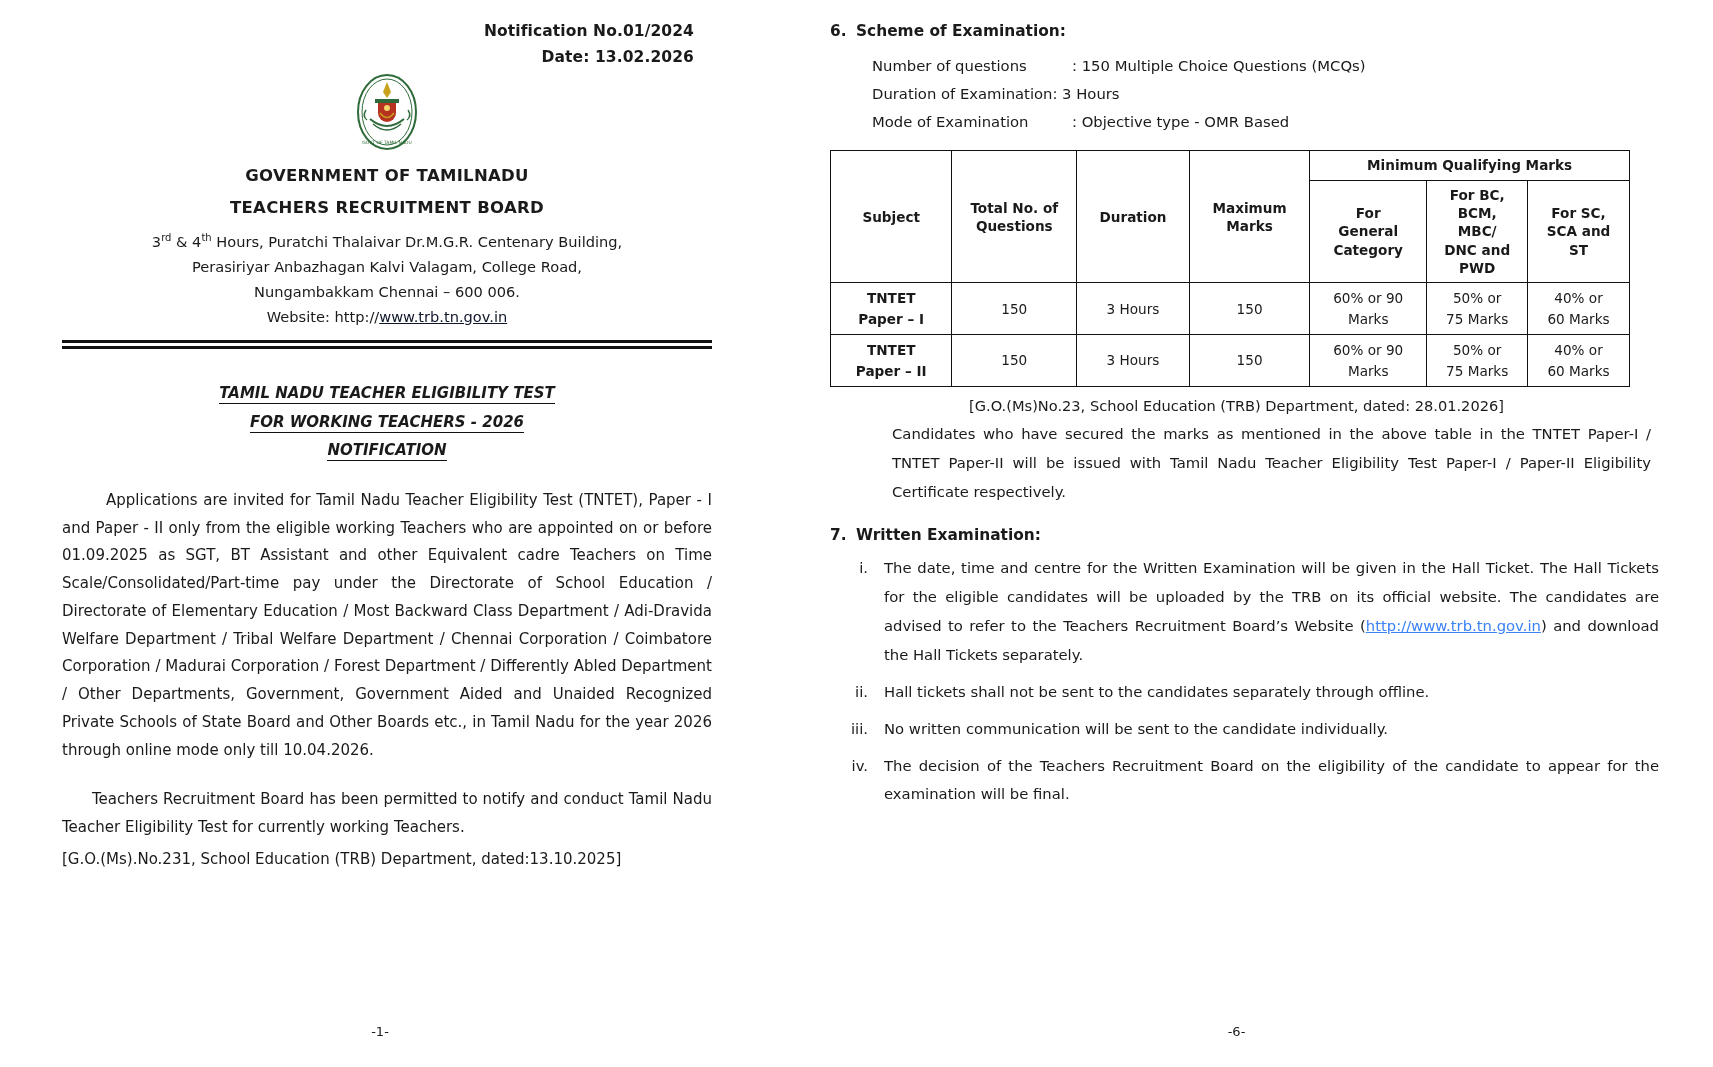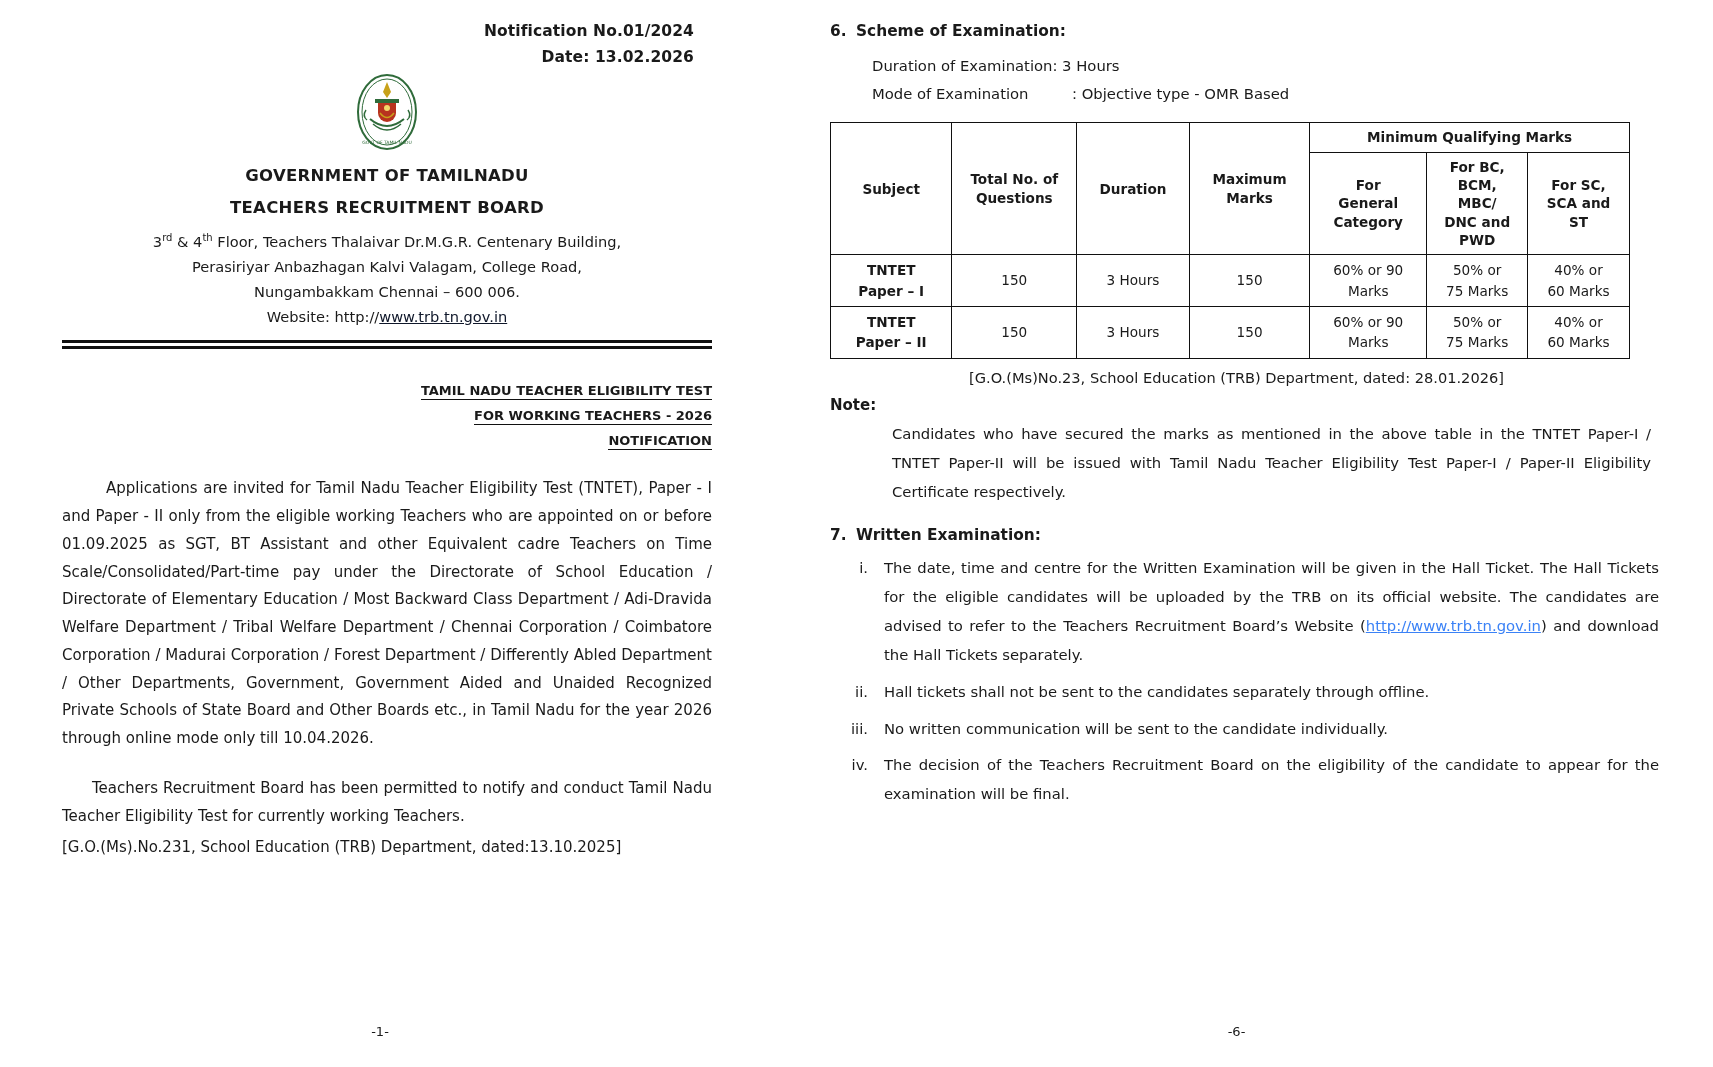--- a/index.html
+++ b/index.html
@@ -80,25 +80,26 @@
     color: #0f172a;
     text-decoration: underline;
   }
   .rule-double {
     margin: 13px 0 0 0;
     border-top: 3px solid #111;
     border-bottom: 3px solid #111;
     height: 3px;
   }
   .doc-title {
-    text-align: right;
-    font-weight: bold;
-    font-size: 13px;
+    text-align: center;
+    font-weight: bold;
+    font-size: 15px;
     margin-top: 30px;
     line-height: 1.9;
+    font-style: italic;
   }
   .doc-title span {
     border-bottom: 1.5px solid #111;
     padding-bottom: 1px;
   }
   .para {
     font-size: 15px;
     line-height: 1.85;
     text-align: justify;
     margin-top: 22px;
@@ -228,21 +229,21 @@
           <path d="M58 38 q4 6 -1 10" fill="none" stroke="#2f6b3a" stroke-width="1.4"></path>
           <text x="37" y="72" font-size="4.5" text-anchor="middle" fill="#2f6b3a" font-family="DejaVu Sans, sans-serif">GOVT OF TAMIL NADU</text>
         </svg>
       </span>
     </div>
 
     <div class="org-title">GOVERNMENT OF TAMILNADU</div>
     <div class="org-title2">TEACHERS RECRUITMENT BOARD</div>
 
     <div class="addr">
-      <div><span>3</span><sup>rd</sup><span> &amp; 4</span><sup>th</sup><span> Floor, Teachers Thalaivar Dr.M.G.R. Centenary Building,</span></div>
+      <div><span>3</span><sup>rd</sup><span> &amp; 4</span><sup>th</sup><span> Hours, Puratchi Thalaivar Dr.M.G.R. Centenary Building,</span></div>
       <div>Perasiriyar Anbazhagan Kalvi Valagam, College Road,</div>
       <div>Nungambakkam Chennai – 600 006.</div>
       <div class="website"><span>Website: http://</span><a href="#">www.trb.tn.gov.in</a></div>
     </div>
 
     <div class="rule-double"></div>
 
     <div class="doc-title">
       <span>TAMIL NADU TEACHER ELIGIBILITY TEST</span><br>
       <span>FOR WORKING TEACHERS - 2026</span><br>
@@ -257,20 +258,24 @@
   </div>
 
   <div class="page page-right">
 
     <div class="sec-head">
       <span class="num">6.</span>
       <span>Scheme of Examination:</span>
     </div>
 
     <div class="kv-list">
+      <div class="kv-row">
+        <span class="k">Number of questions</span>
+        <span class="v">: 150 Multiple Choice Questions (MCQs)</span>
+      </div>
       <div class="kv-row plain">
         <span class="k">Duration of Examination: 3 Hours</span>
       </div>
       <div class="kv-row">
         <span class="k">Mode of Examination</span>
         <span class="v">: Objective type - OMR Based</span>
       </div>
     </div>
 
     <table class="exam">
@@ -305,21 +310,20 @@
           <td>150</td>
           <td>60% or 90 Marks</td>
           <td>50% or 75 Marks</td>
           <td>40% or 60 Marks</td>
         </tr>
       </tbody>
     </table>
 
     <div class="go-center">[G.O.(Ms)No.23, School Education (TRB) Department, dated: 28.01.2026]</div>
 
-    <div class="note-label">Note:</div>
     <div class="note-body">Candidates who have secured the marks as mentioned in the above table in the TNTET Paper-I / TNTET Paper-II will be issued with Tamil Nadu Teacher Eligibility Test Paper-I / Paper-II Eligibility Certificate respectively.</div>
 
     <div class="sec-head sec7">
       <span class="num">7.</span>
       <span>Written Examination:</span>
     </div>
 
     <ol class="roman">
       <li>
         <span class="marker">i.</span>

